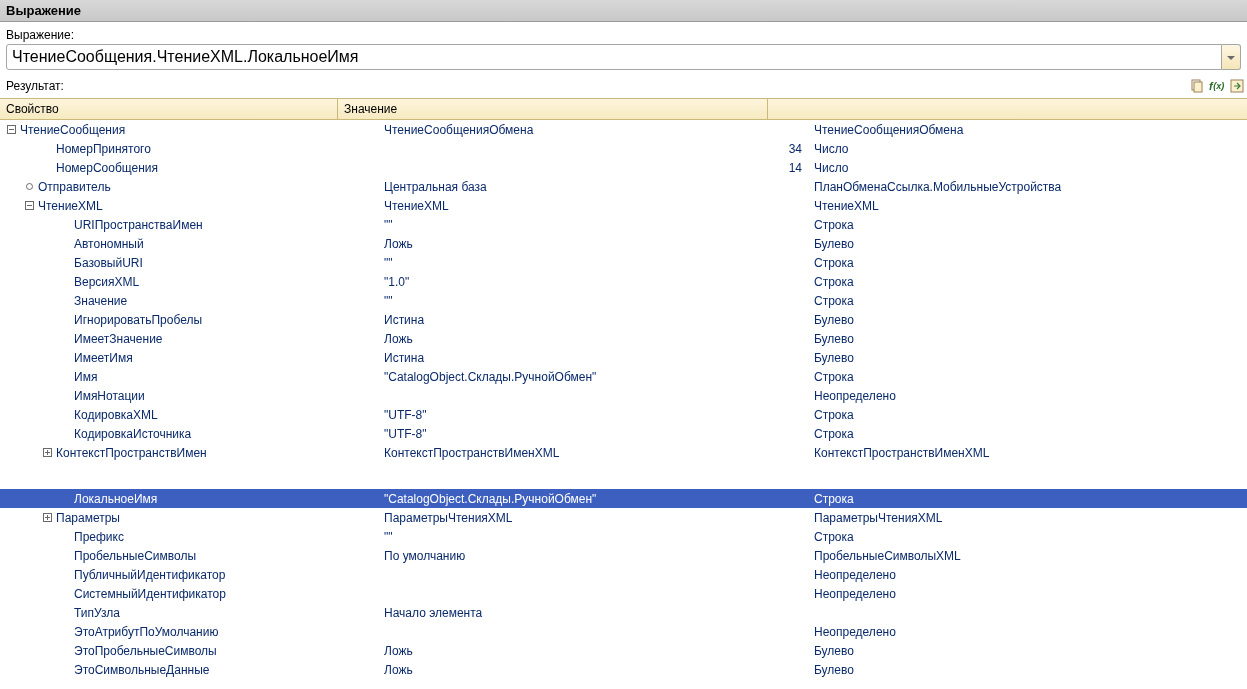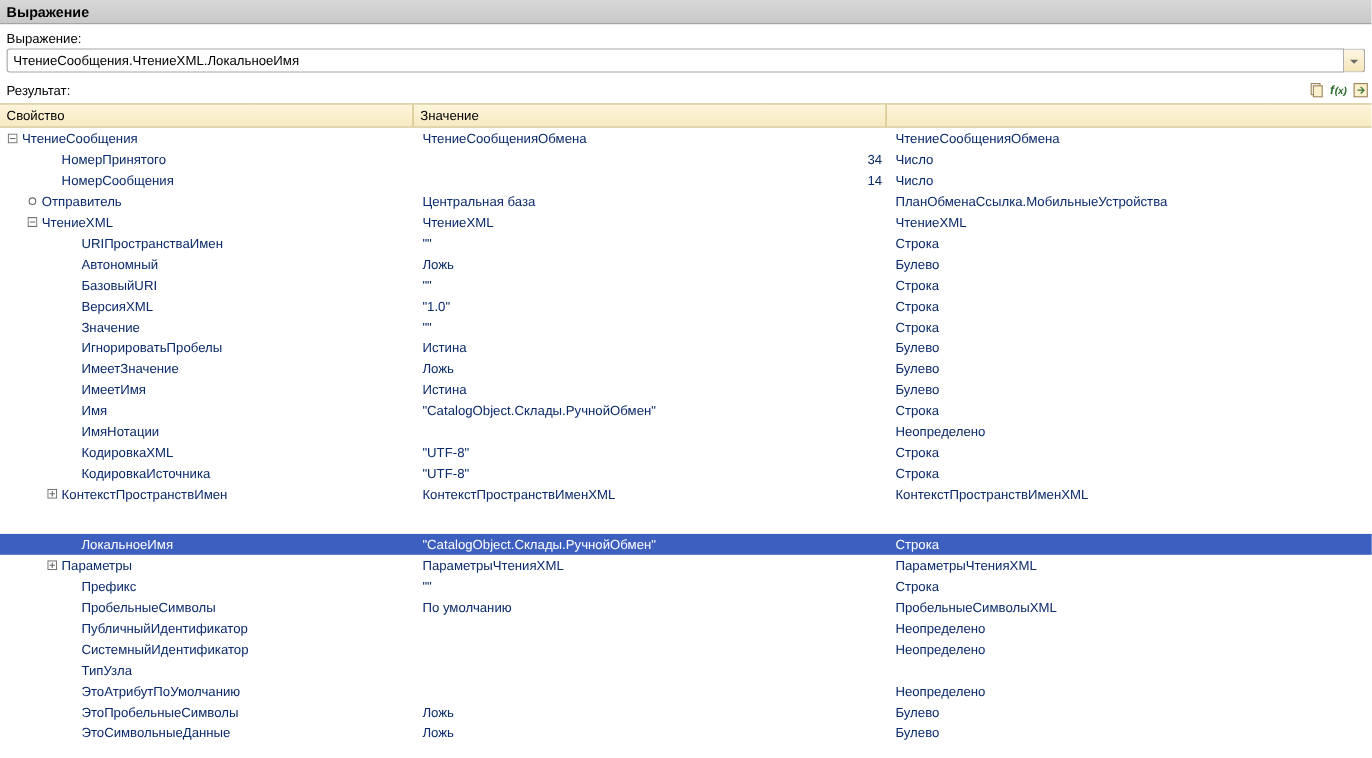--- a/index.html
+++ b/index.html
@@ -26,21 +26,21 @@
 .expr-row {
   display: flex;
   align-items: stretch;
   padding: 0 6px 6px 6px;
 }
 .expr-input {
   flex: 1;
   border: 1px solid #a6a6a6;
   border-radius: 3px 0 0 3px;
   padding: 3px 5px;
-  font-size: 12px;
+  font-size: 16px;
   font-family: inherit;
   background: #fff;
 }
 .expr-dd {
   width: 18px;
   border: 1px solid #a6a6a6;
   border-left: none;
   border-radius: 0 3px 3px 0;
   background: linear-gradient(#fdf6e3, #f5e6b8);
   display: flex;
@@ -65,21 +65,21 @@
   display: flex;
   background: linear-gradient(#fdf5dc, #f7eac1);
   border-top: 1px solid #c9b97a;
   border-bottom: 1px solid #c9b97a;
   font-size: 12px;
 }
 .grid-header div {
   padding: 3px 6px;
   border-right: 1px solid #c9b97a;
 }
-.col-prop { width: 376px; box-sizing: border-box; }
+.col-prop { width: 338px; box-sizing: border-box; }
 .col-val  { width: 430px; box-sizing: border-box; }
 .col-type { flex: 1; }
 .grid-body {
   overflow-y: auto;
   height: 560px;
 }
 .row {
   display: flex;
   align-items: center;
   height: 19px;
@@ -444,20 +444,21 @@
       <div class="c3">Неопределено</div>
     </div>
     <div class="row">
       <div class="c1">
         <span class="indent-spacer"></span>
         <span class="indent-spacer"></span>
         <span class="indent-spacer"></span>
         <span class="tw"></span>
         <span>ТипУзла</span>
       </div>
+      <div class="c2">Начало элемента</div>
     </div>
     <div class="row">
       <div class="c1">
         <span class="indent-spacer"></span>
         <span class="indent-spacer"></span>
         <span class="indent-spacer"></span>
         <span class="tw"></span>
         <span>ЭтоАтрибутПоУмолчанию</span>
       </div>
       <div class="c2"></div>

